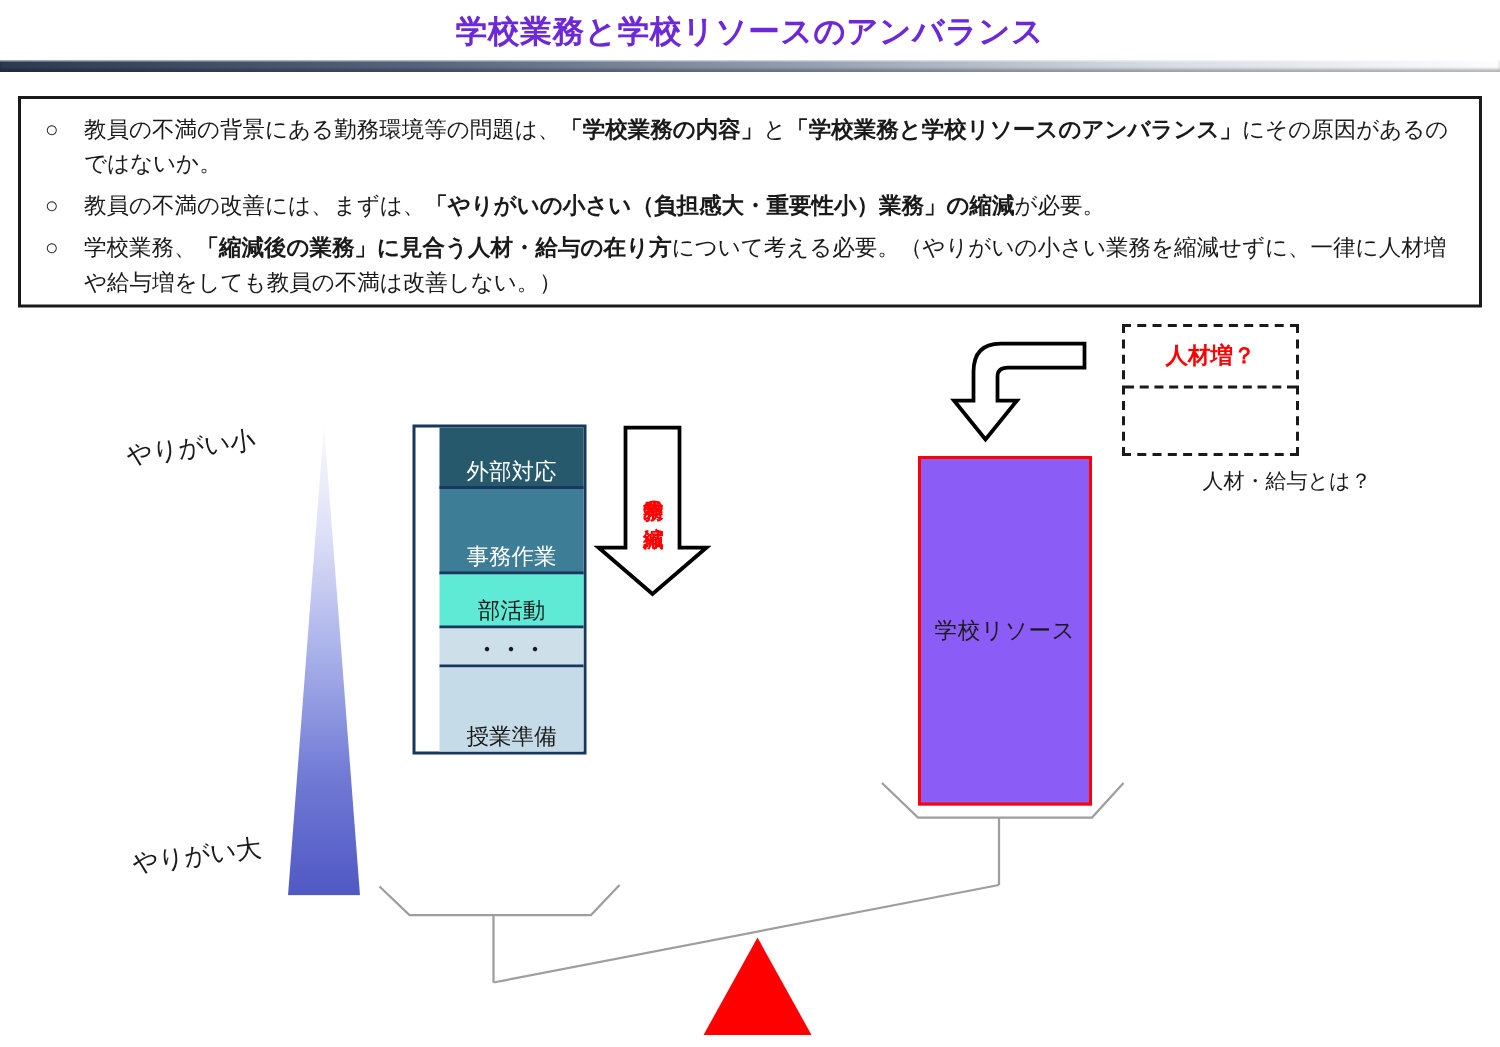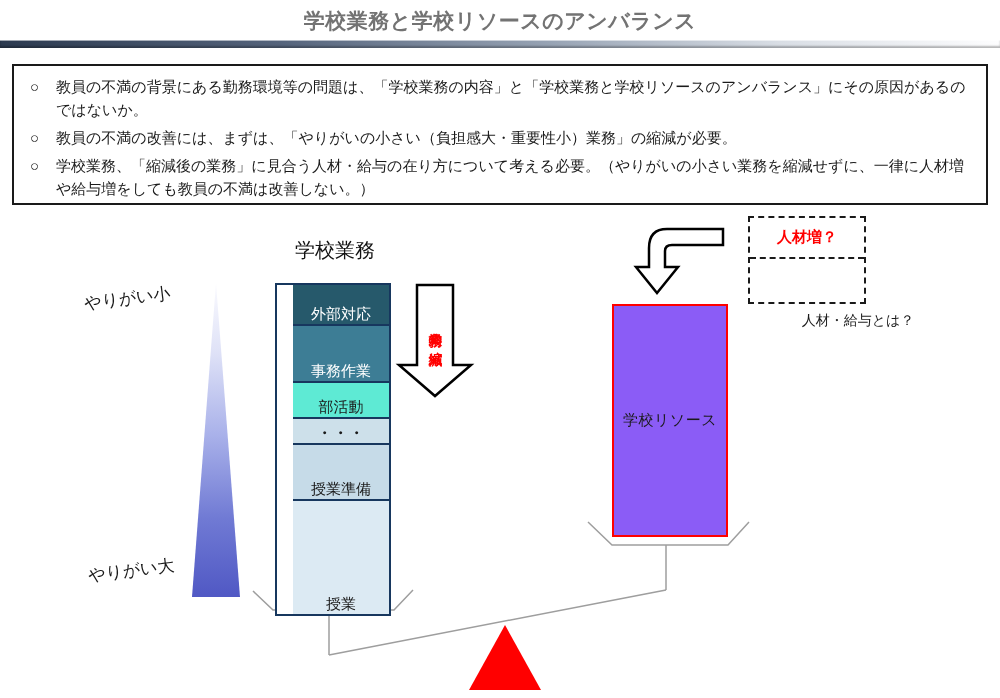--- a/index.html
+++ b/index.html
@@ -2,32 +2,32 @@
 <html lang="ja"><head>
 <meta charset="utf-8">
 <style>
   * { margin:0; padding:0; box-sizing:border-box; }
   html,body { background:#ffffff; }
   body { font-family:"Liberation Sans","DejaVu Sans",sans-serif; color:#111; }
   .page { position:relative; width:1000px; height:698px; overflow:hidden; background:#fff; }
 
   
   .page-title { position:absolute; top:7px; left:0; width:100%; text-align:center;
-                font-size:21px; font-weight:bold; letter-spacing:0.5px; color:#737373; }
+                font-size:21px; font-weight:bold; letter-spacing:0.5px; color:#6d28d9; }
   .title-rule { position:absolute; top:40px; left:0; width:100%; height:8px;
                 background:linear-gradient(to right,#2c3a50 0%,#55647c 28%,#97a3b4 55%,#d9dee5 78%,#fdfdfe 100%);
                 box-shadow: inset 0 1px 0 rgba(255,255,255,.55), inset 0 -2px 2px rgba(0,0,0,.28); }
 
   
   .intro-box { position:absolute; left:12px; top:64px; width:976px; height:141px;
                border:2px solid #1a1a1a; padding:9px 12px 6px 12px; background:#fff; }
   .bullet { display:flex; align-items:flex-start; margin-bottom:5px; }
   .bullet .marker { flex:0 0 30px; font-size:15px; line-height:23px; padding-left:4px; color:#222; }
   .bullet .bt { flex:1; font-size:15px; line-height:23px; color:#1a1a1a; }
-  .bt .b { font-weight:normal; }
+  .bt .b { font-weight:bold; }
 
   
   .diagram-svg { position:absolute; left:0; top:0; width:1000px; height:698px; }
 
   
   .axis-triangle { position:absolute; left:192px; top:283px; width:48px; height:314px;
                    clip-path:polygon(50% 0,100% 100%,0 100%);
                    background:linear-gradient(180deg,#fafafe 0%,#dfe2f7 22%,#aab2ea 48%,#707ad4 75%,#5058c4 100%); }
   .axis-label { position:absolute; font-size:17px; color:#1a1a1a; transform:rotate(-7deg); white-space:nowrap; }
   .axis-label.small { left:84px; top:287px; }
@@ -105,39 +105,35 @@
 
     <path d="M417,285 L453,285 L453,365 L471,365 L435,396 L399,365 L417,365 Z" fill="#ffffff" stroke="#000000" stroke-width="2.5" stroke-linejoin="miter"></path>
 
     <path d="M723,229 L667,229 Q649,229 649,248 L649,267 L636,267 L657,293 L678,267 L665,267 L665,251 Q665,245 672,245 L723,245 Z" fill="#ffffff" stroke="#000000" stroke-width="2.5" stroke-linejoin="miter"></path>
   </svg>
 
   <div class="axis-triangle"></div>
   <div class="axis-label small">やりがい小</div>
   <div class="axis-label large">やりがい大</div>
 
-  <div class="work-title">学校業務</div>
   <div class="work-bar">
     <div class="seg seg1">
         <span>外部対応</span>
       </div>
     <div class="seg seg2">
         <span>事務作業</span>
       </div>
     <div class="seg seg3">
         <span>部活動</span>
       </div>
     <div class="seg seg4">
         <span>・・・</span>
       </div>
     <div class="seg seg5">
         <span>授業準備</span>
-      </div>
-    <div class="seg seg6">
-        <span>授業</span>
       </div>
   </div>
   <div class="shrink-label">業務の縮減</div>
 
   <div class="resource-box">
     <span>学校リソース</span>
   </div>
 
   <div class="options-box">
     <div class="option-row first">人材増？</div>

